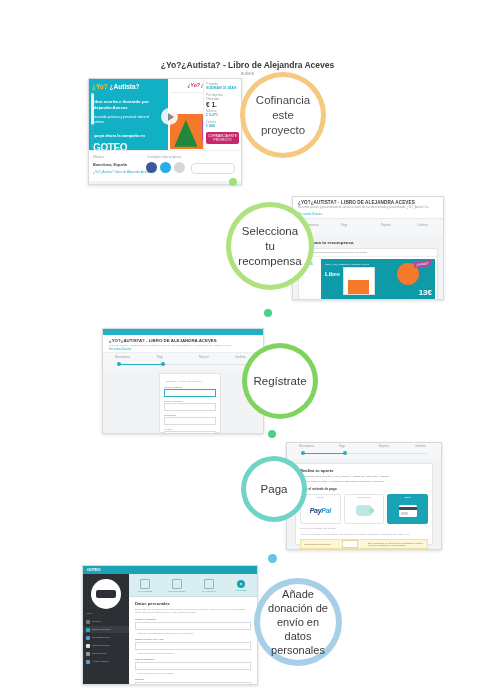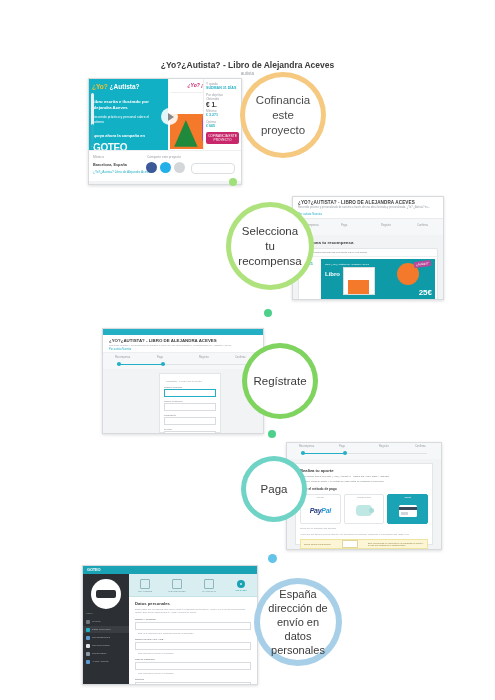--- a/index.html
+++ b/index.html
@@ -306,21 +306,21 @@
       <div class="card">
         <div class="note">Elegí y tu recompensa deberás una aporte mayor a la página</div>
         <div class="row">
           <div class="price">€ 21</div>
           <div class="art">
             <div class="cap">Libro ¿Yo?¿Autista? de Alejandra Aceves</div>
             <div class="o"></div>
             <div class="tag">¿Autista?</div>
             <div class="lbl">Libro</div>
             <div class="b"></div>
-            <div class="pz">25€</div>
+            <div class="pz">13€</div>
             <div class="pzs">Gastos envío incluidos</div>
           </div>
         </div>
       </div>
     </div>
   </div>
 
   <div class="badge" id="badge2" style="background: rgb(174, 226, 124);">
     <div class="inner">
         <div class="txt">Selecciona tu recompensa</div>
@@ -485,17 +485,17 @@
         <div class="fi"></div>
         <div class="hint">Sólo necesario si quieres tu certificado</div>
         <div class="fl">Teléfono</div>
         <div class="fi"></div>
       </div>
     </div>
   </div>
 
   <div class="badge" id="badge5" style="background: rgb(168, 207, 232);">
     <div class="inner">
-        <div class="txt">España dirección de envío en datos personales</div>
+        <div class="txt">Añade donación de envío en datos personales</div>
       </div>
   </div>
 
 </div>
 
 </body></html>

